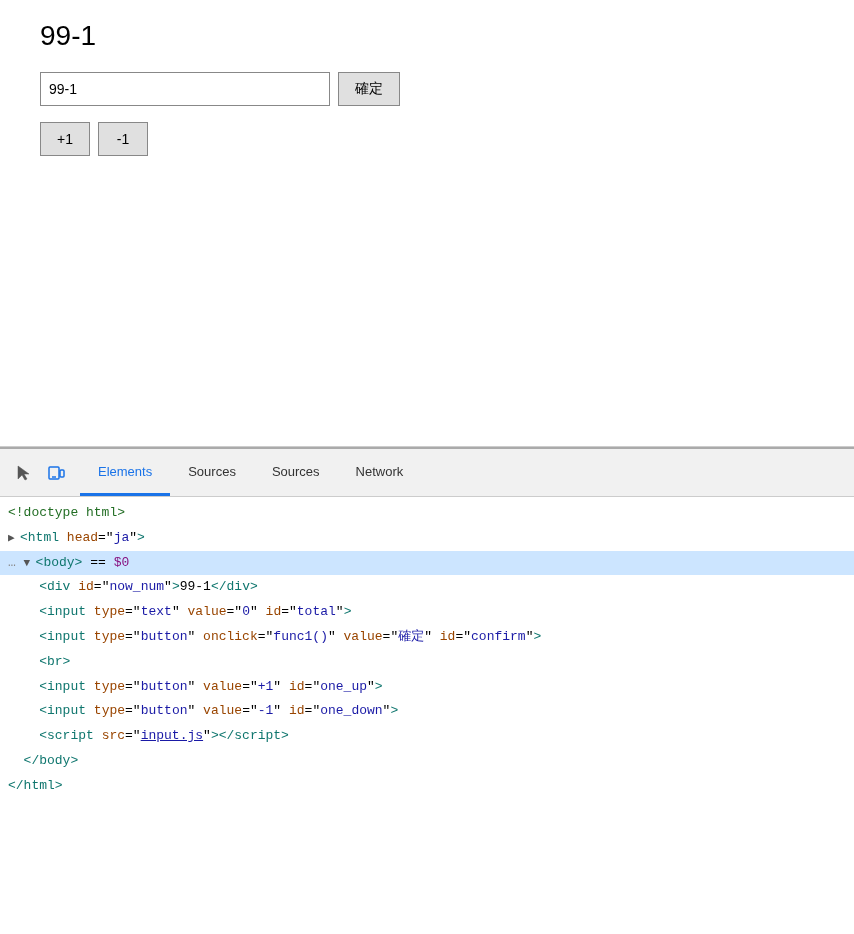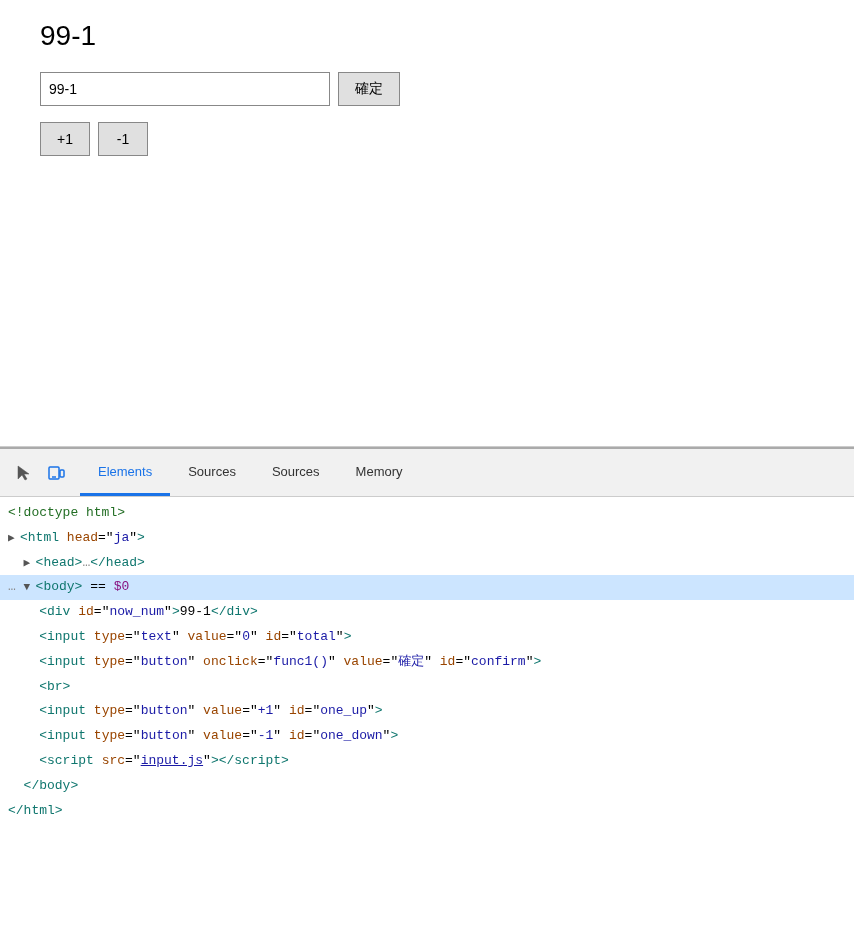--- a/index.html
+++ b/index.html
@@ -191,31 +191,30 @@
     <div class="devtools-tab active">
       <span>Elements</span>
     </div>
     <div class="devtools-tab">
       <span>Sources</span>
     </div>
     <div class="devtools-tab">
       <span>Sources</span>
     </div>
     <div class="devtools-tab">
-      <span>Memory</span>
+      <span>Network</span>
     </div>
   </div>
 
   <div id="elements-panel">
 
     <div class="code-line"><span class="doctype">&lt;!doctype html&gt;</span></div>
 
     <div class="code-line"><span class="triangle">▶</span><span class="tag">&lt;html</span> <span class="attr-name">head</span><span class="eq-sign">="</span><span class="attr-value">ja</span><span class="eq-sign">"</span><span class="tag">&gt;</span></div>
 
-    <div class="code-line">&nbsp;&nbsp;<span class="triangle">▶</span><span class="tag">&lt;head&gt;</span><span class="dots">…</span><span class="tag">&lt;/head&gt;</span></div>
 
     <div class="code-line selected"><span class="dots">… </span><span class="triangle">▼</span><span class="tag">&lt;body&gt;</span> <span class="eq-sign">==</span> <span class="dollar-zero">$0</span></div>
 
     <div class="code-line">&nbsp;&nbsp;&nbsp;&nbsp;<span class="tag">&lt;div</span> <span class="attr-name">id</span><span class="eq-sign">="</span><span class="attr-value">now_num</span><span class="eq-sign">"</span><span class="tag">&gt;</span><span class="text-content">99-1</span><span class="tag">&lt;/div&gt;</span></div>
 
     <div class="code-line">&nbsp;&nbsp;&nbsp;&nbsp;<span class="tag">&lt;input</span> <span class="attr-name">type</span><span class="eq-sign">="</span><span class="attr-value">text</span><span class="eq-sign">"</span> <span class="attr-name">value</span><span class="eq-sign">="</span><span class="attr-value">0</span><span class="eq-sign">"</span> <span class="attr-name">id</span><span class="eq-sign">="</span><span class="attr-value">total</span><span class="eq-sign">"</span><span class="tag">&gt;</span></div>
 
     <div class="code-line">&nbsp;&nbsp;&nbsp;&nbsp;<span class="tag">&lt;input</span> <span class="attr-name">type</span><span class="eq-sign">="</span><span class="attr-value">button</span><span class="eq-sign">"</span> <span class="attr-name">onclick</span><span class="eq-sign">="</span><span class="attr-value">func1()</span><span class="eq-sign">"</span> <span class="attr-name">value</span><span class="eq-sign">="</span><span class="attr-value">確定</span><span class="eq-sign">"</span> <span class="attr-name">id</span><span class="eq-sign">="</span><span class="attr-value">confirm</span><span class="eq-sign">"</span><span class="tag">&gt;</span></div>
 
     <div class="code-line">&nbsp;&nbsp;&nbsp;&nbsp;<span class="tag">&lt;br&gt;</span></div>

